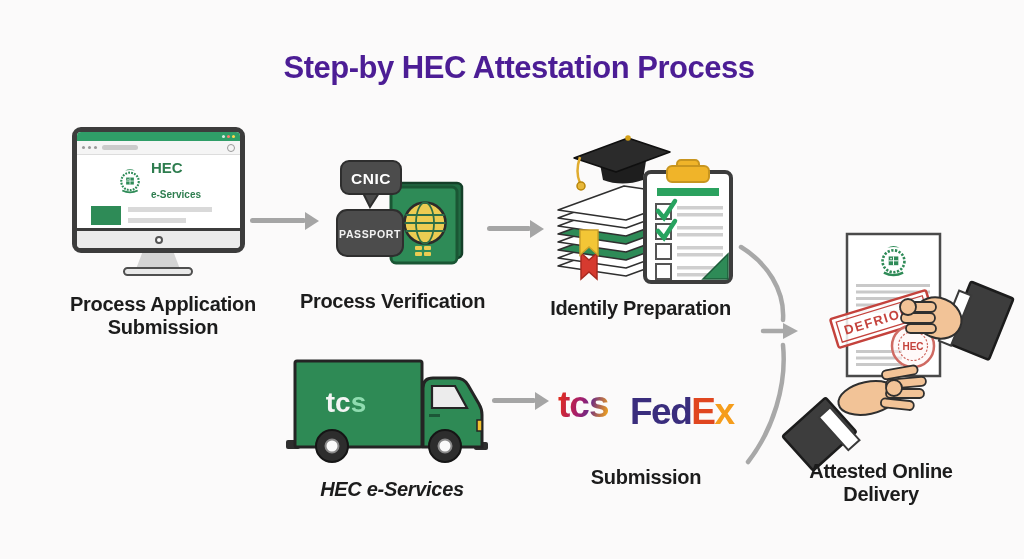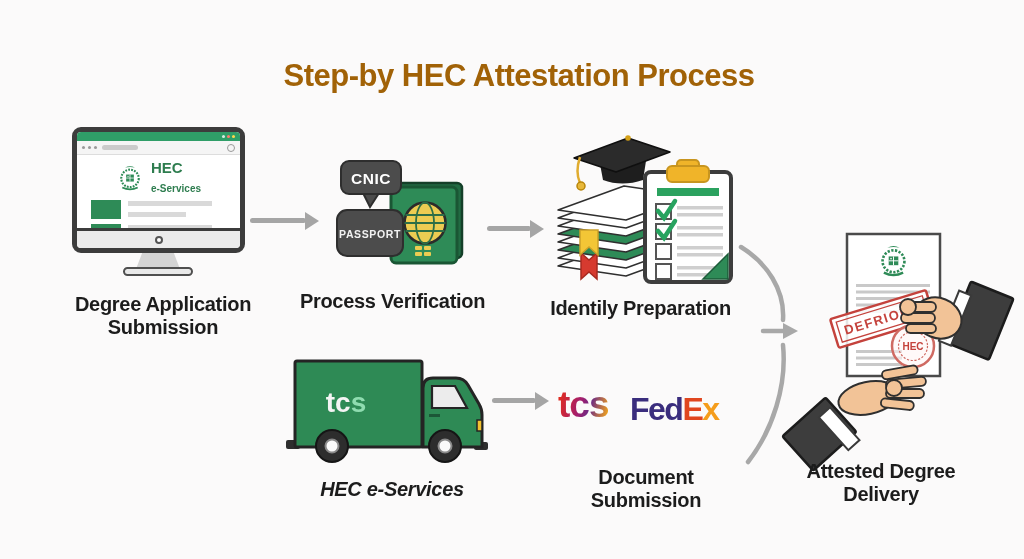--- a/index.html
+++ b/index.html
@@ -6,21 +6,21 @@
   .stage {
     position:relative; width:1024px; height:559px;
     background:#fbfafa; overflow:hidden;
     font-family:"Liberation Sans", sans-serif;
   }
   svg text { font-family:"Liberation Sans", sans-serif; }
 
   .title {
     position:absolute; left:0; right:0; top:50px;
     text-align:center; font-size:31px; font-weight:bold;
-    color:#a16207; letter-spacing:-0.5px; padding-left:14px;margin-top:8px;
+    color:#4c1d95; letter-spacing:-0.5px; padding-left:14px;
   }
 
   .step-label {
     position:absolute; font-weight:bold; color:#1c1c1c;
     text-align:center; font-size:20px; line-height:1.16; letter-spacing:-0.3px;
   }
   .lbl-online      { left:58px;  top:293px; width:210px; }
   .lbl-identity    { left:285px; top:290px; width:215px; }
   .lbl-preparation { left:528px; top:297px; width:225px; }
   .lbl-courier     { left:298px; top:478px; width:188px;font-style:italic; }
@@ -45,40 +45,40 @@
   }
   .m-green { height:9px; background:#2f9e68; display:flex; justify-content:flex-end; align-items:center; gap:2px; padding-right:5px; }
   .m-green i { width:3px; height:3px; border-radius:50%; display:block; }
   .m-toolbar { height:13px; background:#f5f5f5; border-bottom:1px solid #ddd; display:flex; align-items:center; padding:0 5px; gap:3px; }
   .m-dot { width:3px; height:3px; border-radius:50%; background:#9a9a9a; flex:none; }
   .m-pill { width:36px; height:5px; background:#cbcbcb; border-radius:3px; margin-left:2px; }
   .m-sp { flex:1; }
   .m-gear { width:6px; height:6px; border:1.5px solid #9a9a9a; border-radius:50%; flex:none; }
   .m-site { display:flex; align-items:center; justify-content:center; gap:7px; padding:5px 0 3px; }
   .m-brand { color:#2e7d4f; font-weight:bold; font-size:15px; line-height:1; }
-  .m-brand-sub { color:#2e7d4f; font-weight:bold; font-size:10px; margin-top:8px; }
+  .m-brand-sub { color:#2e7d4f; font-weight:bold; font-size:10px; margin-top:14px; }
   .m-row { display:flex; gap:7px; padding:3px 8px 2px 14px; align-items:flex-start; }
   .m-block { width:30px; height:19px; background:#2e8b57; flex:none; }
   .m-line1 { width:84px; height:5px; background:#d9d9d9; margin-top:1px; }
   .m-line2 { width:58px; height:5px; background:#d9d9d9; margin-top:6px; }
   .m-chin { position:absolute; left:0; right:0; bottom:0; height:17px; background:#ececec; border-top:3px solid #3c3c3c; display:flex; align-items:center; justify-content:center; }
   .m-cam { width:8px; height:8px; border:2px solid #555; border-radius:50%; background:#fff; box-sizing:border-box; }
   .m-neck { position:absolute; left:136px; top:253px; width:44px; height:16px; background:#d4d4d4; clip-path:polygon(14% 0, 86% 0, 100% 100%, 0% 100%); }
   .m-base { position:absolute; left:123px; top:267px; width:70px; height:9px; background:#e9e9e9; border:2px solid #4f4f4f; border-radius:5px; box-sizing:border-box; }
 
   .abs { position:absolute; }
 
   
   .tcs-logo {
     position:absolute; left:558px; top:384px;
     font-size:37px; font-weight:bold; letter-spacing:-1px; color:#c0392b;
     background:linear-gradient(105deg,#e02b20 8%,#a31e6e 45%,#6d2a84 62%,#f2a51c 95%);
     -webkit-background-clip:text; background-clip:text; -webkit-text-fill-color:transparent;
   }
-  .fedex-logo { position:absolute; left:630px; top:391px; font-size:32px; font-weight:bold; letter-spacing:-1.5px; }
+  .fedex-logo { position:absolute; left:630px; top:391px; font-size:37px; font-weight:bold; letter-spacing:-1.5px; }
   .fx-fed { color:#3a2d7d; }
   .fx-e   { color:#e0461f; }
   .fx-x   { color:#f59d1c; }
 </style>
 </head>
 <body>
 
 <div class="stage">
 
   <svg width="0" height="0" style="position:absolute" aria-hidden="true">
@@ -133,21 +133,21 @@
         </div>
     </div>
     <div class="m-chin">
         <span class="m-cam"></span>
       </div>
   </div>
   <div class="m-neck"></div>
   <div class="m-base"></div>
 
   <div class="step-label lbl-online">
-    <div>Degree Application</div>
+    <div>Process Application</div>
     <div>Submission</div>
   </div>
 
   <div class="h-arrow arrow1"></div>
 
   <svg class="abs" style="left:315px; top:150px;" width="150" height="140" viewBox="0 0 150 140">
     <g>
       <rect x="82" y="33" width="65" height="75" rx="5" fill="#226b43" stroke="#143f28" stroke-width="2.5"></rect>
       <rect x="76" y="37" width="66" height="76" rx="5" fill="#2e8b57" stroke="#1a5634" stroke-width="3"></rect>
       <g>
@@ -255,21 +255,20 @@
   </svg>
 
   <div class="step-label lbl-courier">HEC e-Services</div>
 
   <div class="h-arrow arrow3"></div>
 
   <div class="tcs-logo">tcs</div>
   <div class="fedex-logo"><span class="fx-fed">Fed</span><span class="fx-e">E</span><span class="fx-x">x</span></div>
 
   <div class="step-label lbl-submission">
-    <div>Document</div>
     <div>Submission</div>
   </div>
 
   <svg class="abs" style="left:780px; top:222px;" width="244" height="250" viewBox="0 0 244 250">
     <g>
       <rect x="67" y="12" width="93" height="142" fill="#ffffff" stroke="#4a4a4a" stroke-width="2.5"></rect>
       <use href="#crest" x="95" y="20" width="37" height="35"></use>
       <g fill="#c9c9c9">
         <rect x="76" y="62" width="74" height="3"></rect>
           <rect x="76" y="68.5" width="74" height="3"></rect>
@@ -318,17 +317,17 @@
         <rect x="102" y="149" width="36" height="9" rx="4.5" transform="rotate(-10 102 153)"></rect>
         <rect x="106" y="158" width="40" height="9" rx="4.5" transform="rotate(-5 106 162)"></rect>
         <rect x="106" y="167" width="38" height="9" rx="4.5"></rect>
         <rect x="101" y="176" width="33" height="9" rx="4.5" transform="rotate(6 101 180)"></rect>
         <circle cx="114" cy="166" r="8"></circle>
       </g>
     </g>
   </svg>
 
   <div class="step-label lbl-delivery">
-    <div>Attested Degree</div>
+    <div>Attested Online</div>
     <div>Delivery</div>
   </div>
 
 </div>
 
 </body></html>

